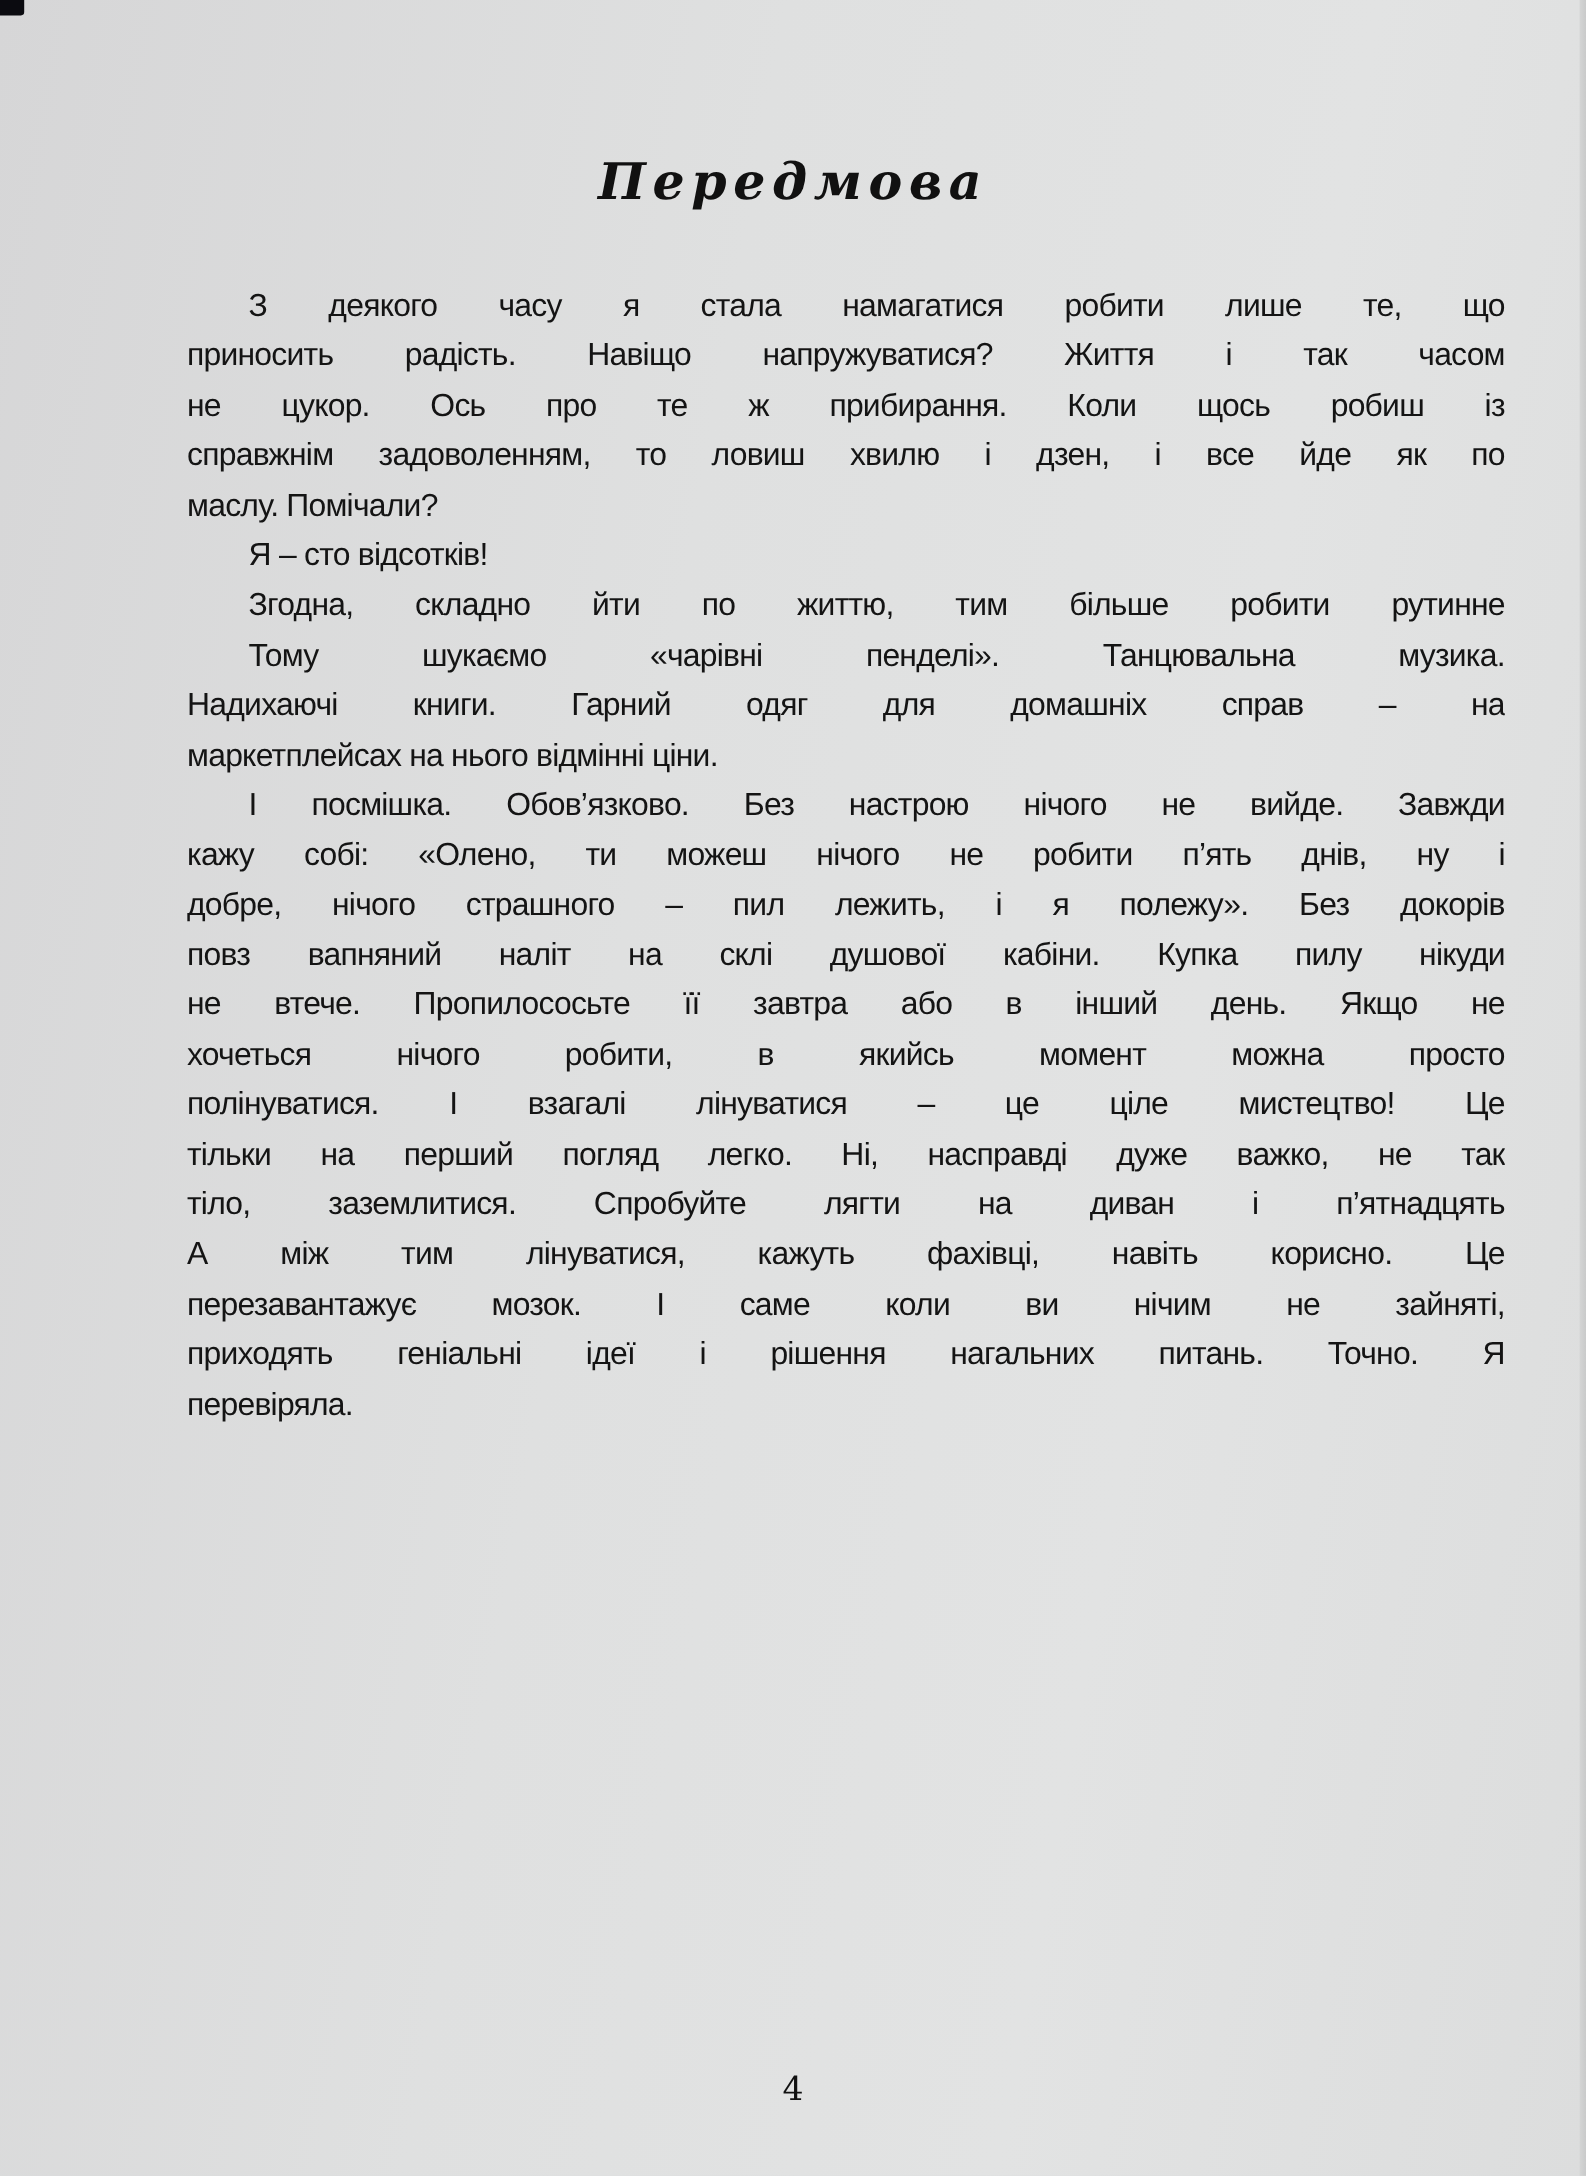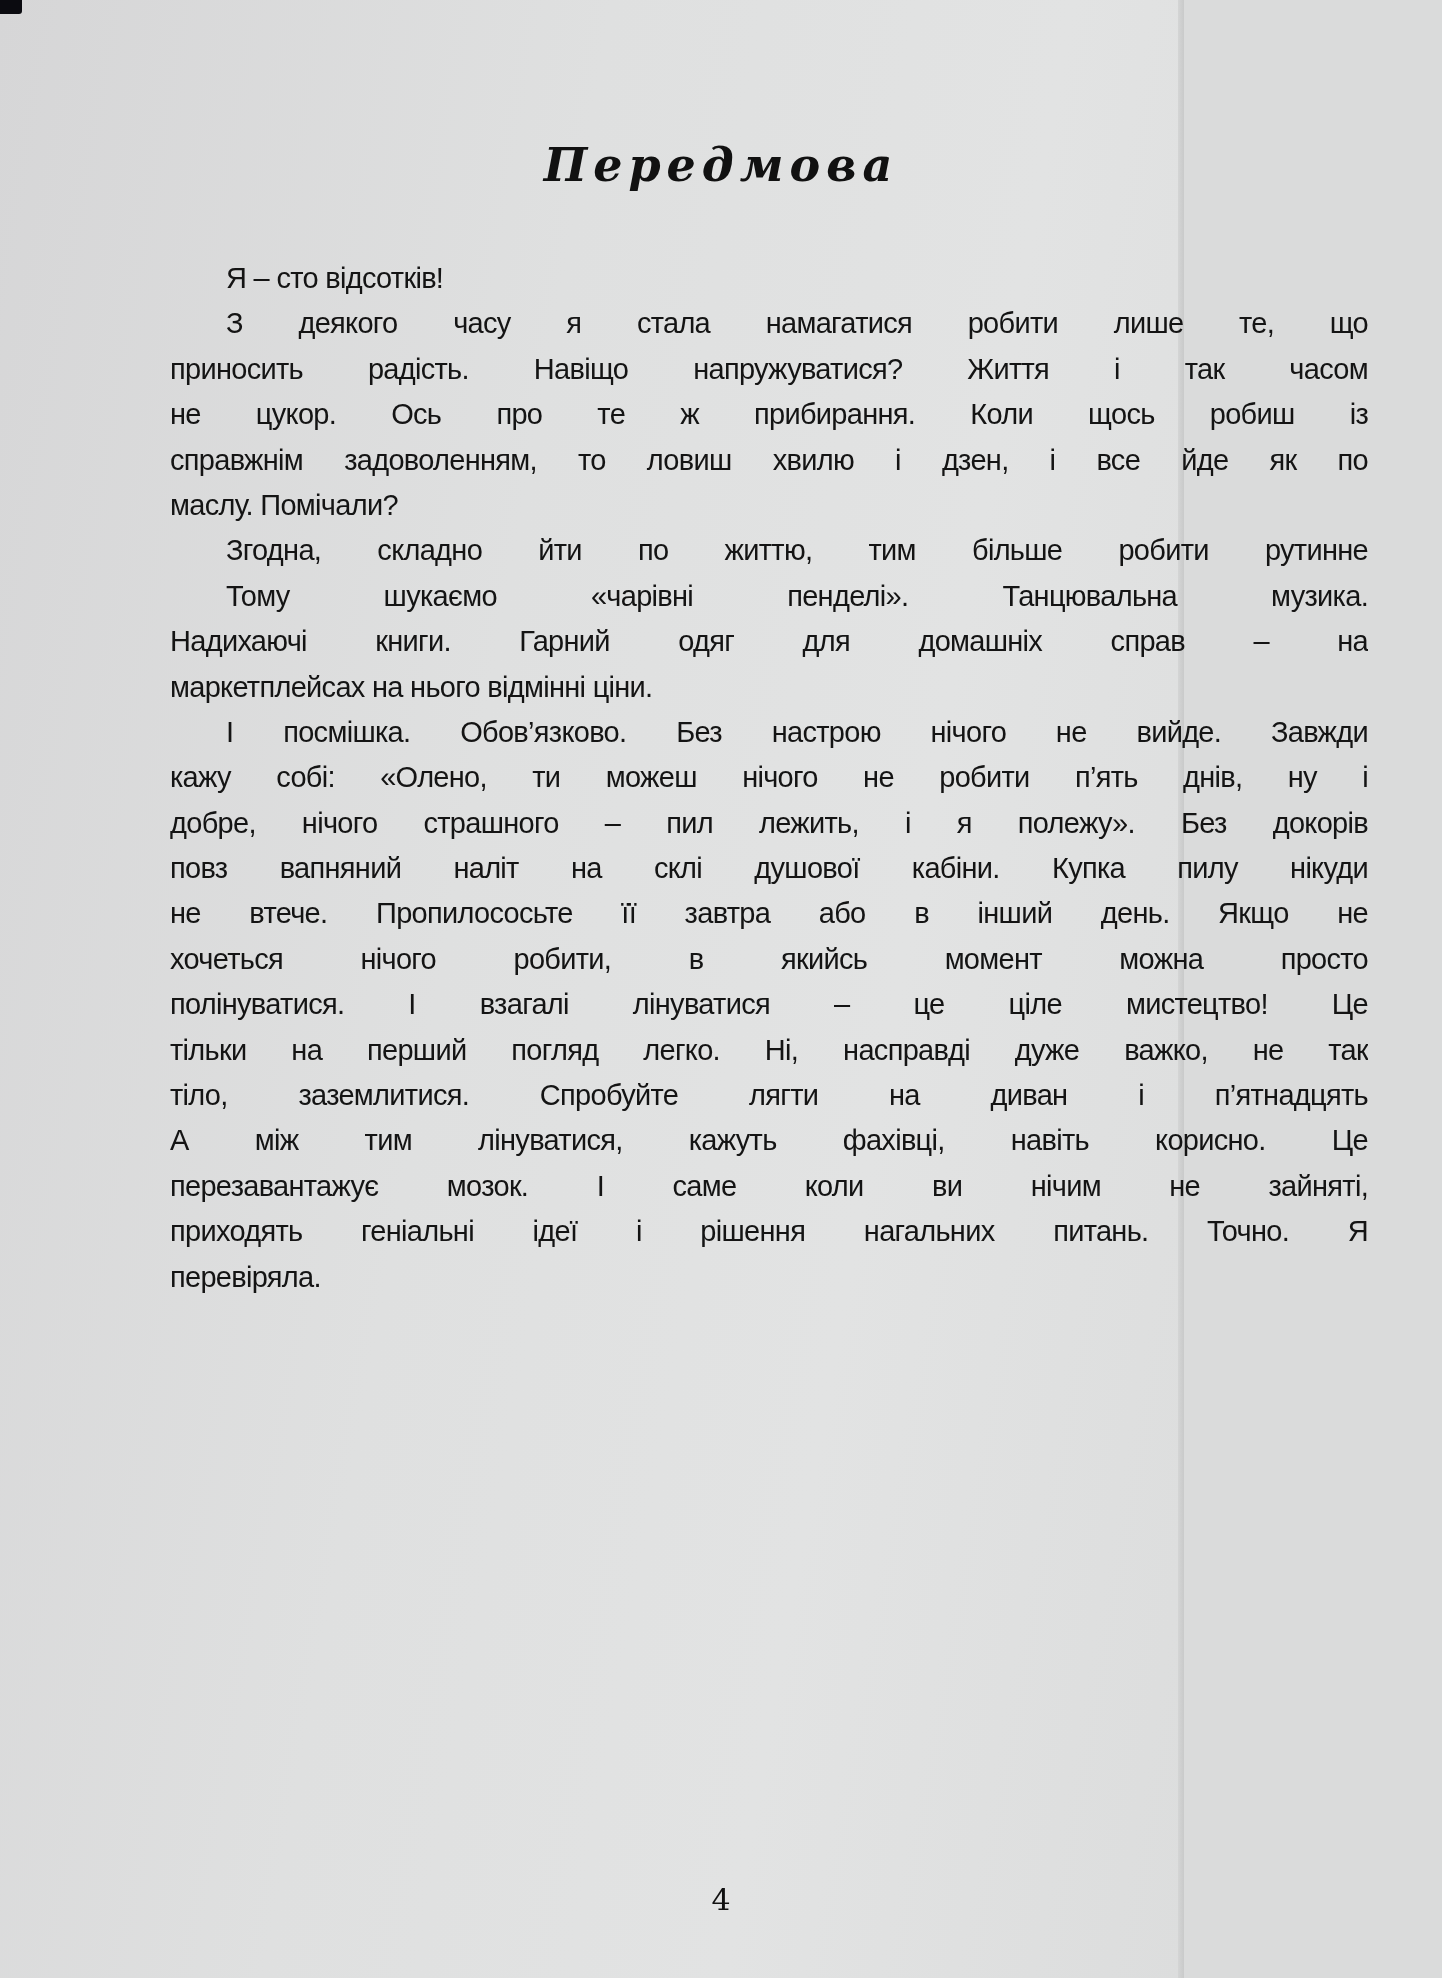--- a/index.html
+++ b/index.html
@@ -10,21 +10,21 @@
       width: 1442px;
       height: 1978px;
       background: #dadbdb;
       position: relative;
       overflow: hidden;
       font-family: "Liberation Sans", sans-serif;
     }
     .page {
       position: absolute;
       left: 0; top: 0;
-      width: 1184px;
+      width: 1442px;
       height: 1978px;
       background: linear-gradient(100deg, #d6d6d7 0%, #dfe0e0 40%, #e2e3e3 70%, #dcdddd 100%);
     }
     .corner-mark {
       position: absolute;
       left: 0; top: 0;
       width: 22px; height: 14px;
       background: #0b0b10;
       border-bottom-right-radius: 3px;
     }
@@ -81,29 +81,29 @@
 
 <div class="page">
   <div class="corner-mark"></div>
   <div class="spine-edge"></div>
 
   <div class="title">Передмова</div>
 
   <div class="body-text">
 
     <div class="para-block">
-      <span class="line first-line ll">Я – сто відсотків!</span>
-    </div>
-
-    <div class="para-block">
       <span class="line first-line jl">З деякого часу я стала намагатися робити лише те, що</span>
       <span class="line jl">приносить радість. Навіщо напружуватися? Життя і так часом</span>
       <span class="line jl">не цукор. Ось про те ж прибирання. Коли щось робиш із</span>
       <span class="line jl">справжнім задоволенням, то ловиш хвилю і дзен, і все йде як по</span>
       <span class="line ll">маслу. Помічали?</span>
+    </div>
+
+    <div class="para-block">
+      <span class="line first-line ll">Я – сто відсотків!</span>
     </div>
 
     <div class="para-block">
       <span class="line first-line jl">Згодна, складно йти по життю, тим більше робити рутинне</span>
     </div>
 
     <div class="para-block">
       <span class="line first-line jl">Тому шукаємо «чарівні пенделі». Танцювальна музика.</span>
       <span class="line jl">Надихаючі книги. Гарний одяг для домашніх справ – на</span>
       <span class="line ll">маркетплейсах на нього відмінні ціни.</span>

